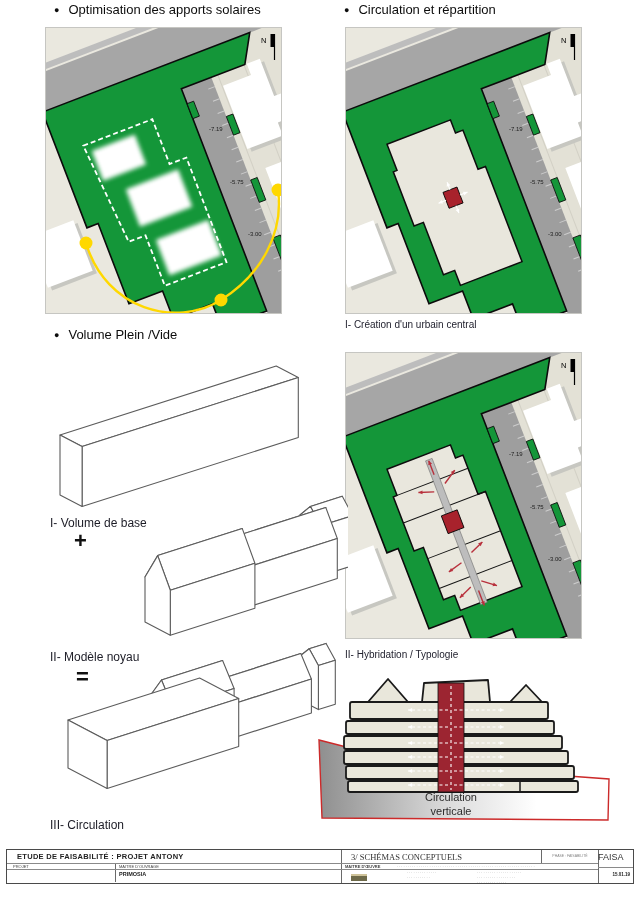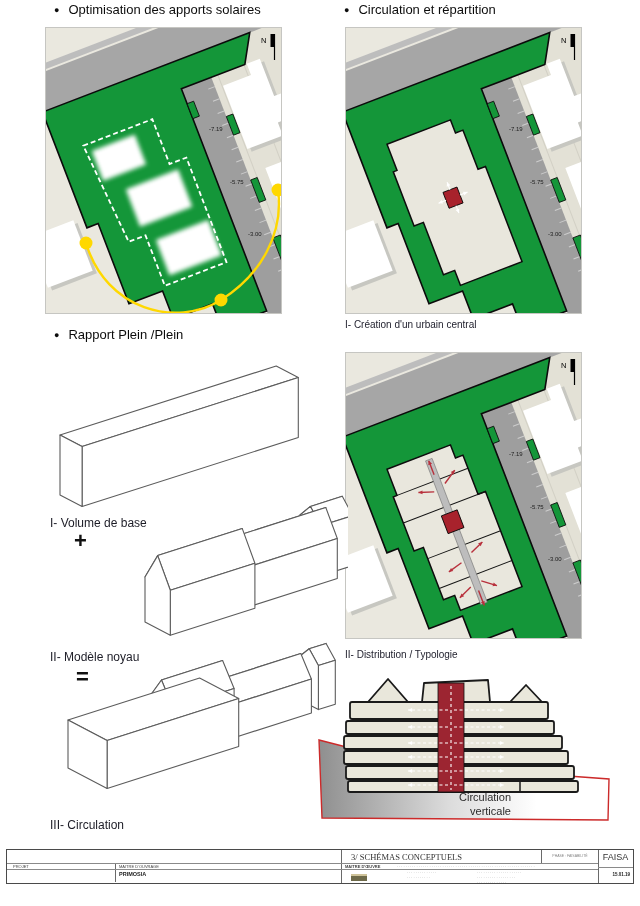--- a/index.html
+++ b/index.html
@@ -8,21 +8,21 @@
     font-family:"Liberation Sans", sans-serif;color:#111;overflow:hidden;
   }
   .abs{position:absolute;}
   .sec-title{display:flex;align-items:center;gap:9px;font-size:13px;color:#0c0c0c;}
   .sec-title .dot{font-size:9px;line-height:1;position:relative;top:1px;}
   .plan{border:1px solid #c6c6c2;background:#eae8df;}
   .plan svg{display:block;}
   .caption{font-size:10px;color:#232330;}
   .mass-label{font-size:12px;color:#1c1c26;}
   .op{font-size:22px;font-weight:bold;color:#111;}
-  .sect-cap{font-size:11px;color:#2c2c2c;text-align:right;line-height:1.3;}
+  .sect-cap{font-size:11px;color:#2c2c2c;text-align:center;line-height:1.3;}
   
   .tb{left:6px;top:849px;width:626px;height:33px;border:1px solid #4a4a4a;background:#fff;font-size:4px;color:#222;}
   .tb .cell{position:absolute;box-sizing:border-box;}
   .tb .vline{position:absolute;width:0;border-left:1px solid #6a6a6a;}
   .tb .hline{position:absolute;height:0;border-top:1px solid #8a8a8a;}
   .tb .big{font-size:7.5px;font-weight:bold;letter-spacing:.3px;}
   .tb .big2{font-size:8.5px;color:#333;}
   .tb .micro{font-size:3.5px;color:#888;letter-spacing:1px;line-height:1.4;}
   .tb .lab{font-size:4px;color:#444;}
   .tb .logo{position:absolute;width:16px;height:5px;background:#6e6a4a;border-top:2px solid #cfc39a;}
@@ -33,21 +33,21 @@
 <div class="abs sec-title" style="left:54px;top:2px;">
   <span class="dot">●</span>
   <span>Optimisation des apports solaires</span>
 </div>
 <div class="abs sec-title" style="left:344px;top:2px;">
   <span class="dot">●</span>
   <span>Circulation et répartition</span>
 </div>
 <div class="abs sec-title" style="left:54px;top:327px;">
   <span class="dot">●</span>
-  <span>Rapport Plein /Plein</span>
+  <span>Volume Plein /Vide</span>
 </div>
 
 <div class="abs plan" style="left:45px;top:27px;">
   <svg id="plan1" width="235" height="285" viewBox="0 0 235 285">
       <defs>
         <filter id="plan1b" x="-30%" y="-30%" width="160%" height="160%">
           <feGaussianBlur stdDeviation="2.2"></feGaussianBlur>
         </filter>
       </defs>
       <rect x="0" y="0" width="235" height="285" fill="#eae8df"></rect>
@@ -244,21 +244,21 @@
         <polygon points="100.0,254.0 98.0,249.9 102.0,249.9" fill="#b8303c"></polygon>
       </g>
       <line x1="228.5" y1="6" x2="228.5" y2="32" stroke="#000" stroke-width="1.2"></line>
       <rect x="224.5" y="6" width="4.5" height="13" fill="#000"></rect>
       <text x="215" y="15" font-size="7.5" fill="#000">N</text>
       <text x="163" y="103" font-size="6" fill="#222">-7.19</text>
       <text x="184" y="156" font-size="6" fill="#222">-5.75</text>
       <text x="202" y="208" font-size="6" fill="#222">-3.00</text>
     </svg>
 </div>
-<div class="abs caption" style="left:345px;top:649px;">II- Distribution  / Typologie</div>
+<div class="abs caption" style="left:345px;top:649px;">II- Hybridation  / Typologie</div>
 
 <svg id="massing" class="abs" style="left:36px;top:344px;" width="312" height="470" viewBox="0 0 312 470">
     <g>
       <polygon points="24.0,91.0 240.2,22.0 262.3,33.5 46.1,102.5" fill="#fff" stroke="#5c5c5c" stroke-width="1.1" stroke-linejoin="round"></polygon>
       <polygon points="46.1,162.5 262.3,93.5 262.3,33.5 46.1,102.5" fill="#fff" stroke="#5c5c5c" stroke-width="1.1" stroke-linejoin="round"></polygon>
       <polygon points="24.0,151.0 46.1,162.5 46.1,102.5 24.0,91.0" fill="#fff" stroke="#5c5c5c" stroke-width="1.1" stroke-linejoin="round"></polygon>
     </g>
     <g>
       <polygon points="274.4,162.4 306.3,152.2 296.0,160.8 264.0,171.0" fill="#fff" stroke="#5c5c5c" stroke-width="1.1" stroke-linejoin="round"></polygon>
       <polygon points="284.7,181.8 316.7,171.6 306.3,152.2 274.4,162.4" fill="#fff" stroke="#5c5c5c" stroke-width="1.1" stroke-linejoin="round"></polygon>
@@ -353,33 +353,34 @@
 <div class="abs tb">
   <div class="vline" style="left:334px;top:0;height:33px;"></div>
   <div class="vline" style="left:591px;top:0;height:33px;"></div>
   <div class="vline" style="left:534px;top:0;height:13px;"></div>
   <div class="vline" style="left:108px;top:13px;height:19px;"></div>
   <div class="hline" style="left:0;top:13px;width:591px;"></div>
   <div class="hline" style="left:0;top:19px;width:334px;"></div>
   <div class="hline" style="left:334px;top:19px;width:257px;"></div>
   <div class="hline" style="left:591px;top:17px;width:35px;"></div>
 
+  <div class="cell big" style="left:10px;top:2px;width:320px;">ETUDE DE FAISABILITÉ : PROJET ANTONY</div>
   <div class="cell lab" style="left:6px;top:14px;">PROJET</div>
   <div class="cell lab" style="left:112px;top:14px;">MAITRE D'OUVRAGE</div>
   <div class="cell" style="left:112px;top:21px;font-size:5.5px;font-weight:bold;">PRIMOSIA</div>
 
   <div class="cell big2" style="left:344px;top:2px;width:185px;font-family:Liberation Serif, serif;">3/ SCHÉMAS CONCEPTUELS</div>
   <div class="cell micro" style="left:537px;top:4px;width:52px;text-align:center;letter-spacing:0;">PHASE : FAISABILITÉ</div>
   <div class="cell lab" style="left:338px;top:14px;font-weight:bold;">MAITRE D'ŒUVRE</div>
   <div class="cell micro" style="left:390px;top:14.5px;width:195px;overflow:hidden;white-space:nowrap;">································································</div>
   <div class="logo" style="left:344px;top:24px;"></div>
   <div class="cell micro" style="left:400px;top:21px;">
     <div>··············</div>
     <div>···········</div>
   </div>
   <div class="cell micro" style="left:470px;top:21px;">
     <div>·····················</div>
     <div>··················</div>
     <div>··············</div>
   </div>
-  <div class="cell" style="left:591px;top:2px;width:35px;text-align:center;font-size:9px;color:#333;">FAISA</div>
+  <div class="cell" style="left:591px;top:2px;width:35px;font-size:9px;color:#333;">FAISA</div>
   <div class="cell" style="left:591px;top:22px;width:32px;text-align:right;font-size:4.5px;font-weight:bold;">15.01.19</div>
 </div>
 
 </body></html>

